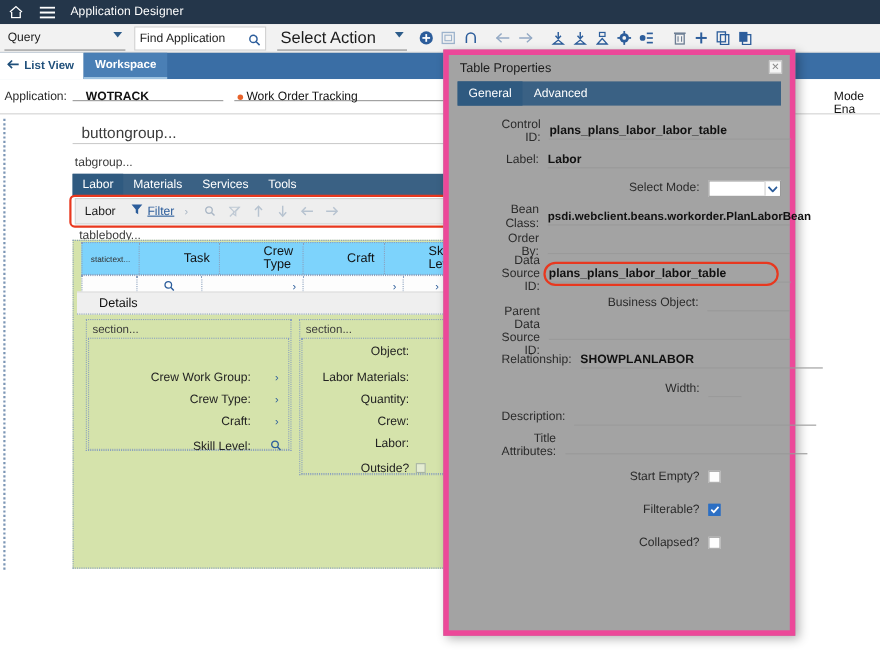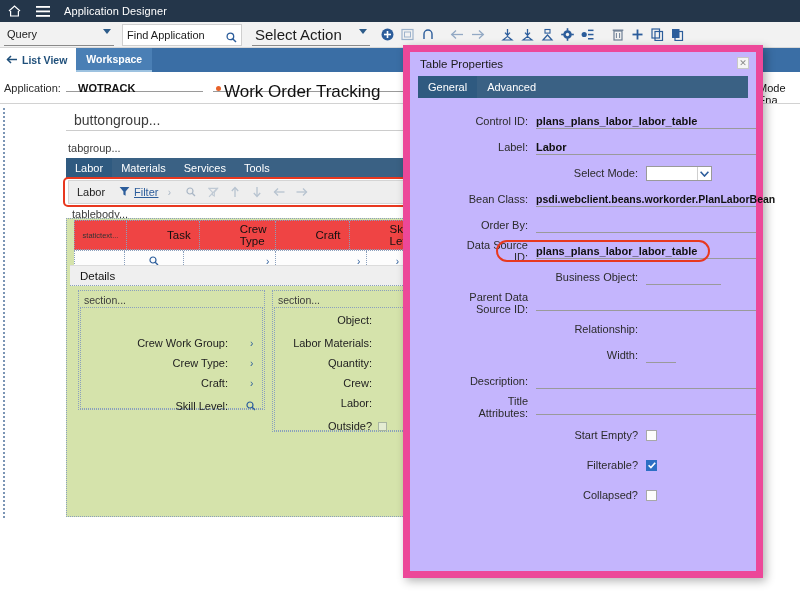--- a/index.html
+++ b/index.html
@@ -74,21 +74,21 @@
     position:absolute; font-size:11px; color:#2b2b2b;
   }
   .apphead .undl {
     position:absolute; border-bottom:1px solid #9a9a9a; height:14px;
   }
   .apphead .val { position:absolute; font-size:11px; color:#111; font-weight:bold; }
   .red-dot {
     position:absolute; width:5px; height:5px; border-radius:50%;
     background:#e8622a;
   }
-  .apphead .val2 { position:absolute; font-size:17px; color:#111; }
+  .apphead .val2 { position:absolute; font-size:11px; color:#111; }
   .mode-ena { position:absolute; font-size:11px; color:#111; }
   .head-rule { position:absolute; left:0; top:103px; width:800px; border-bottom:1px solid #d2d2d2; }
 
   
   .canvas-outer {
     position:absolute; left:3px; top:108px; width:404px; height:410px;
     border-left:2px dotted #7b95b5;
   }
 
   .wsarea {
@@ -124,54 +124,54 @@
   }
 
   .tablebody-lbl { position:absolute; left:72px; top:208px; font-size:11px; color:#3c3c3c; }
 
   .greenzone {
     position:absolute; left:66px; top:218px; width:341px; height:299px;
     background:#d5e3ab; border:1px dotted #8aa0bd;
   }
   .hdrrow {
     position:absolute; left:74px; top:220px; width:333px; height:30px;
-    background:#ef4444; border:1px dotted #8aa0bd; display:flex; align-items:stretch;gap:32px;
+    background:#7dd3fc; border:1px dotted #8aa0bd; display:flex; align-items:stretch;gap:32px;
   }
   .hdrcell {
     border-right:1px dotted #8aa0bd; display:flex; align-items:center;
     font-size:11.5px; color:#111; padding:0 8px;
   }
   .hdrcell.statictext { font-size:7.5px; color:#333; justify-content:center; }
   .hdrcell.ctr { justify-content:center; }
   .datarow {
     position:absolute; left:74px; top:250px; width:333px; height:22px;
     background:#fdfdfd; border:1px dotted #8aa0bd; display:flex; align-items:stretch;
   }
   .datacell { border-right:1px dotted #8aa0bd; display:flex; align-items:center; }
   .datacell.c { justify-content:center; }
   .datacell.r { justify-content:flex-end; padding-right:6px; }
   .detailsrow {
     position:absolute; left:70px; top:265px; width:337px; height:21px;
     background:#efefef; border-top:1px solid #dcdcdc; border-bottom:1px dotted #8aa0bd;
     display:flex; align-items:center;
   }
-  .detailsrow .dtxt { font-size:11.5px; color:#111; padding-left:10px; }
+  .detailsrow .dtxt { font-size:11.5px; color:#111; padding-left:20px; }
 
   .sectionbox {
     position:absolute; border:1px dotted #8aa0bd; background:#d5e3ab;
   }
   .section-lbl { position:absolute; font-size:10.5px; color:#3c3c3c; }
   .frow { position:absolute; display:flex; align-items:center; }
   .frow .flabel { font-size:11px; color:#222; text-align:right; }
   .chev { color:#2c5d9b; font-size:10px; }
 
   
   .modal {
-    position:absolute; left:403px; top:45px; width:360px; height:533px;
-    background:#c4b5fd; border:7px solid #ec4899;
+    position:absolute; left:403px; top:45px; width:320px; height:533px;
+    background:#a3a3a3; border:5px solid #ec4899;
     box-shadow:3px 3px 9px rgba(0,0,0,.30);
   }
   .modal-title {
     position:relative; height:24px; display:flex; align-items:center;
     padding-left:10px; font-size:11.5px; color:#1b1b1b;
   }
   .modal-close {
     position:absolute; right:7px; top:5px; width:12px; height:12px;
     border:1px solid #c8c8c8; background:#f5f5f5; color:#8a8a8a;
     font-size:9px; line-height:10px; text-align:center;
@@ -639,20 +639,25 @@
         <span class="mlabel">Parent Data Source ID:</span>
         <span class="mfield">
             <span class="munder" style="width:220px;">
               <span class="mval"></span>
             </span>
           </span>
       </div>
 
       <div class="mrow">
         <span class="mlabel">Relationship:</span>
+        <span class="mfield">
+            <span class="munder" style="width:220px;">
+              <span class="mval">SHOWPLANLABOR</span>
+            </span>
+          </span>
       </div>
 
       <div class="mrow">
         <span class="mlabel">Width:</span>
         <span class="mfield">
             <span class="munder" style="width:30px;">
               <span class="mval"></span>
             </span>
           </span>
       </div>

